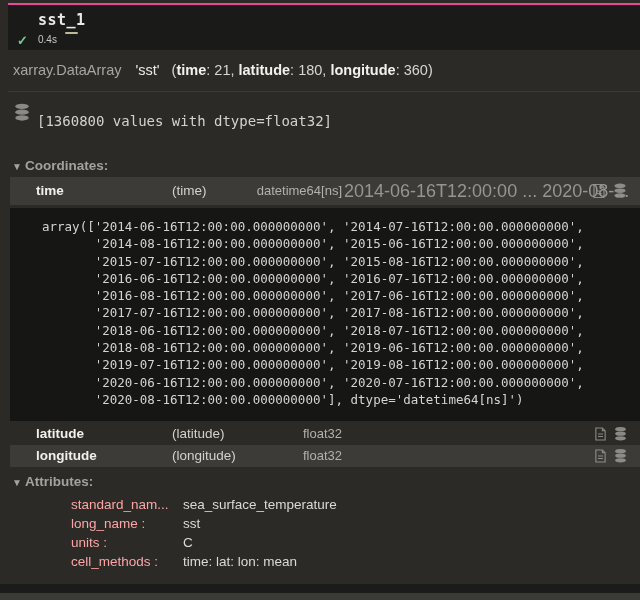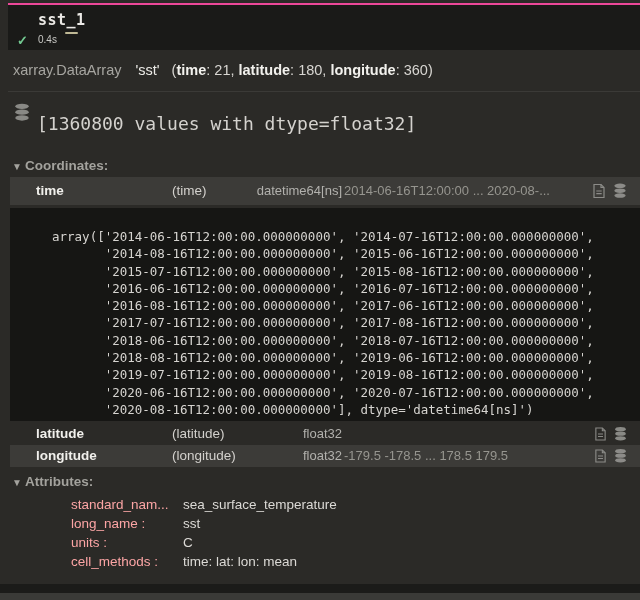--- a/index.html
+++ b/index.html
@@ -30,39 +30,39 @@
   #output{position:absolute;left:0;top:51px;width:640px;height:533px;background:#2b2a27;padding-left:35px;}
   #xr-header{position:absolute;left:13px;top:11px;font-size:14.5px;color:#d8d6d2;white-space:nowrap;}
   .xr-type{color:#a6a5a0;}
   .xr-name{color:#ecebe7;margin-left:14px;}
   .xr-dims{margin-left:12px;color:#d8d6d2;}
   .xr-dims b{color:#f2f1ed;}
   #header-divider{position:absolute;left:8px;top:40px;width:632px;height:1px;background:#3b3a37;}
   #data-toggle-icon{position:absolute;left:13px;top:52px;}
   #values-preview{
     position:absolute;left:37px;top:62px;
-    font-family:"DejaVu Sans Mono",monospace;font-size:18px;color:#d4d2ce;
+    font-family:"DejaVu Sans Mono",monospace;font-size:14px;color:#d4d2ce;
   }
   .section-header{position:absolute;left:12px;font-size:13.5px;font-weight:bold;color:#a3a29d;cursor:pointer;}
   .tri{font-size:10px;margin-right:3px;color:#a3a29d;}
   
   .xr-row{position:absolute;left:10px;width:630px;font-size:13.5px;}
   .xr-row.hl{background:#3c3b38;}
   .row-name{position:absolute;left:26px;font-weight:bold;color:#f1f0ec;white-space:nowrap;}
   .row-dims{position:absolute;left:138px;color:#d3d1cd;white-space:nowrap;margin-left:24px;}
   .row-dtype{position:absolute;left:210px;width:122px;text-align:right;color:#b2b1ad;font-size:13px;white-space:nowrap;}
-  .row-preview{position:absolute;left:334px;color:#96958f;font-size:13px;white-space:nowrap;}
+  .row-preview{position:absolute;left:334px;color:#96958f;font-size:18px;white-space:nowrap;}
   .row-icons{position:absolute;right:12px;top:50%;transform:translateY(-50%);display:flex;gap:6px;}
   .icon-btn{display:inline-flex;cursor:pointer;opacity:.85;}
   
   #time-array-block{
     position:absolute;left:10px;top:157px;width:630px;height:213px;background:#161614;
   }
   #time-array-text{
-    margin:14px;position:absolute;left:28px;top:6px;
+    margin:4px;position:absolute;left:28px;top:6px;
     font-family:"DejaVu Sans Mono",monospace;font-size:12.5px;line-height:17.3px;
     color:#d6d4d0;white-space:pre;
   }
   
   .attr-row{position:absolute;font-size:13.5px;white-space:nowrap;}
   .attr-key{position:absolute;left:36px;width:106px;overflow:hidden;color:#fca5a5;white-space:nowrap;}
   .attr-val{position:absolute;left:148px;color:#dcdad6;white-space:nowrap;}
   
   #bottom-strip{position:absolute;left:0;top:584px;width:640px;height:16px;background:#1b1b19;}
   #next-cell-edge{position:absolute;left:0;top:9px;width:640px;height:7px;background:#3a3a37;}
@@ -156,21 +156,20 @@
               <ellipse cx="8" cy="13.4" rx="6" ry="2.4"></ellipse>
           </svg>
         </span>
       </span>
     </div>
 
     <div class="xr-row hl" style="top:394px;height:22px;line-height:22px;">
       <span class="row-name">longitude</span>
       <span class="row-dims">(longitude)</span>
       <span class="row-dtype">float32</span>
-      <span class="row-preview">-179.5 -178.5 ... 178.5 179.5</span>
       <span class="row-icons">
         <span class="icon-btn">
           <svg width="13" height="15" viewBox="0 0 14 16" fill="none" stroke="#9a9a96" stroke-width="1.2">
             <path d="M2 1.5h7l3 3V14.5H2z"></path>
               <path d="M9 1.5v3h3"></path>
               <path d="M4.3 8h5.4M4.3 10.7h5.4"></path>
           </svg>
         </span>
         <span class="icon-btn">
           <svg width="15" height="15" viewBox="0 0 16 17" fill="#9a9a96">

